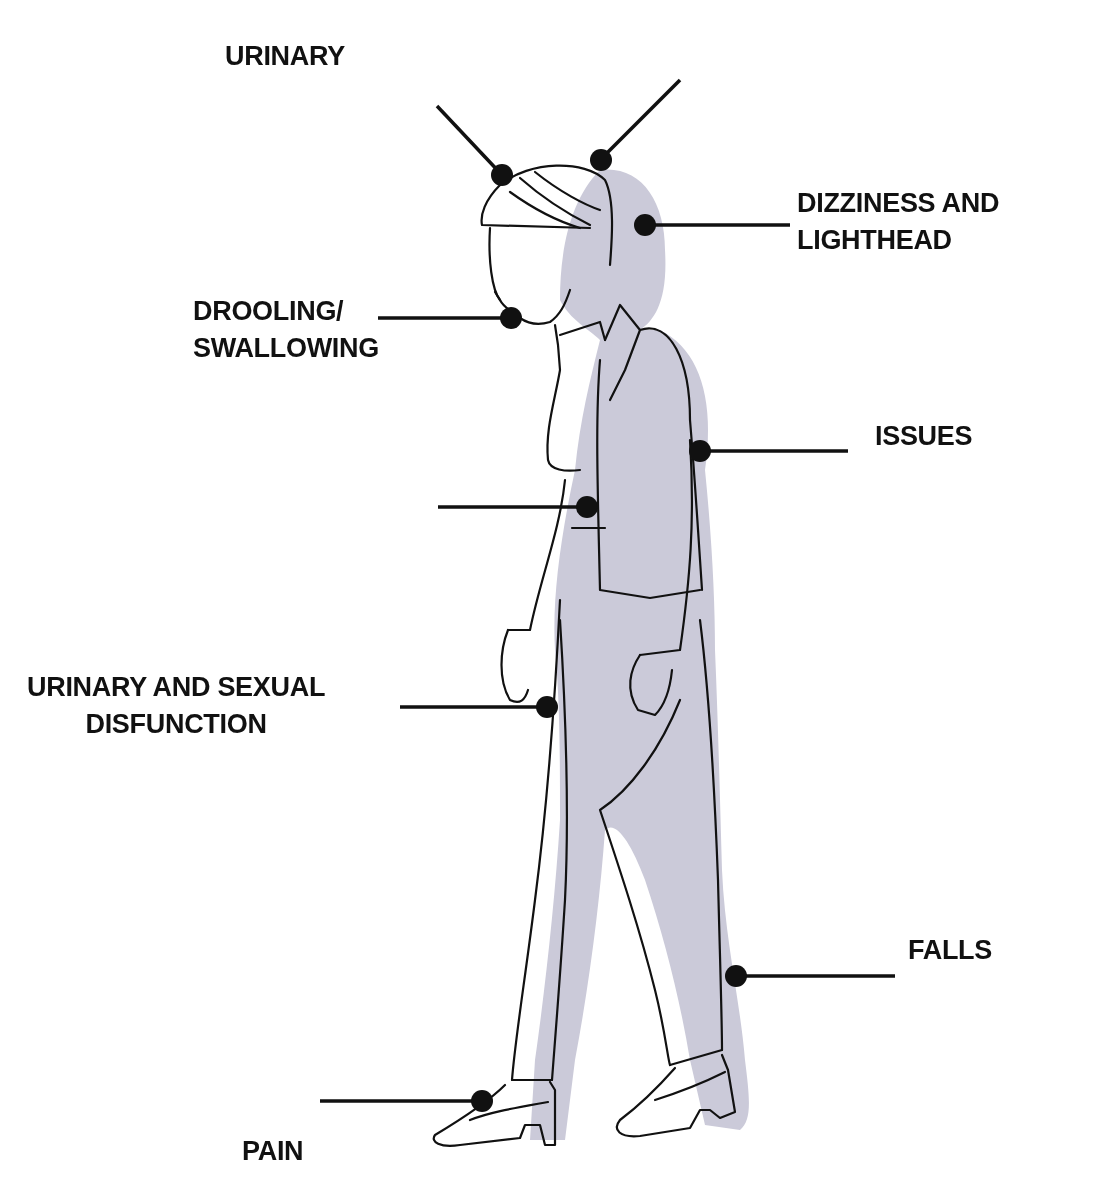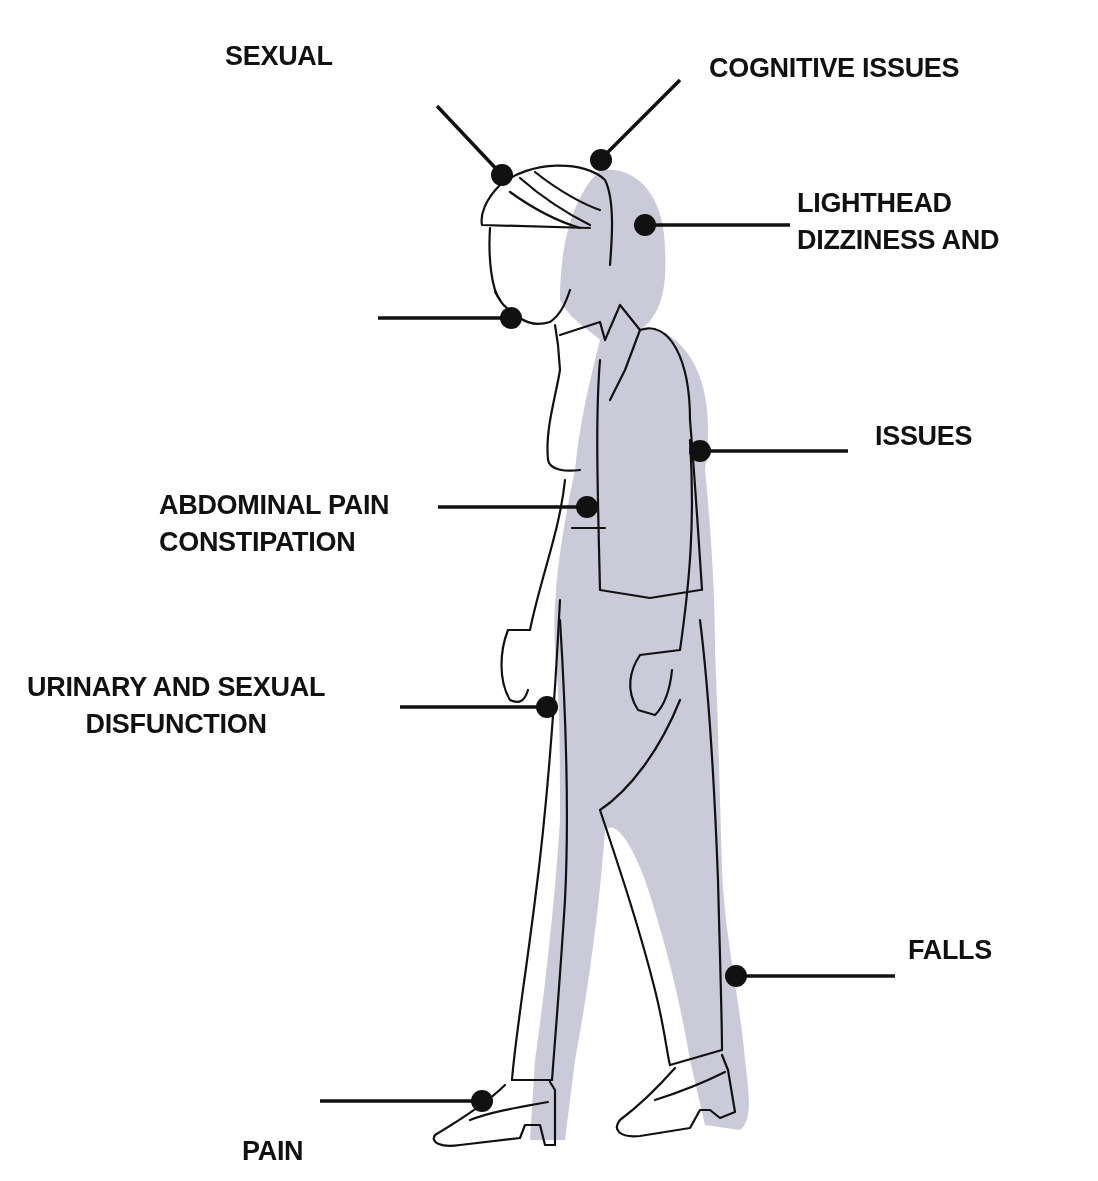--- a/index.html
+++ b/index.html
@@ -89,41 +89,38 @@
       <circle cx="511" cy="318" r="11"></circle>
       <circle cx="700" cy="451" r="11"></circle>
       <circle cx="587" cy="507" r="11"></circle>
       <circle cx="547" cy="707" r="11"></circle>
       <circle cx="736" cy="976" r="11"></circle>
       <circle cx="482" cy="1101" r="11"></circle>
     </g>
   </svg>
 
   <div class="label" style="left:225px; top:38px;">
-    <div>SEXUAL</div>
+    <div>URINARY</div>
   </div>
 
-  <div class="label" style="left:709px; top:50px;">
-    <div>COGNITIVE ISSUES</div>
+
+  <div class="label" style="left:797px; top:185px;">
+    <div>DIZZINESS AND</div>
+    <div>LIGHTHEAD</div>
   </div>
 
-  <div class="label" style="left:797px; top:185px;">
-    <div>LIGHTHEAD</div>
-    <div>DIZZINESS AND</div>
+  <div class="label" style="left:193px; top:293px;">
+    <div>DROOLING/</div>
+    <div>SWALLOWING</div>
   </div>
-
 
   <div class="label" style="left:875px; top:418px;">
     <div>ISSUES</div>
   </div>
 
-  <div class="label" style="left:159px; top:487px;">
-    <div>ABDOMINAL PAIN</div>
-    <div>CONSTIPATION</div>
-  </div>
 
   <div class="label" style="left:27px; top:669px;text-align:center;">
     <div>URINARY AND SEXUAL</div>
     <div>DISFUNCTION</div>
   </div>
 
   <div class="label" style="left:908px; top:932px;">
     <div>FALLS</div>
   </div>
 

